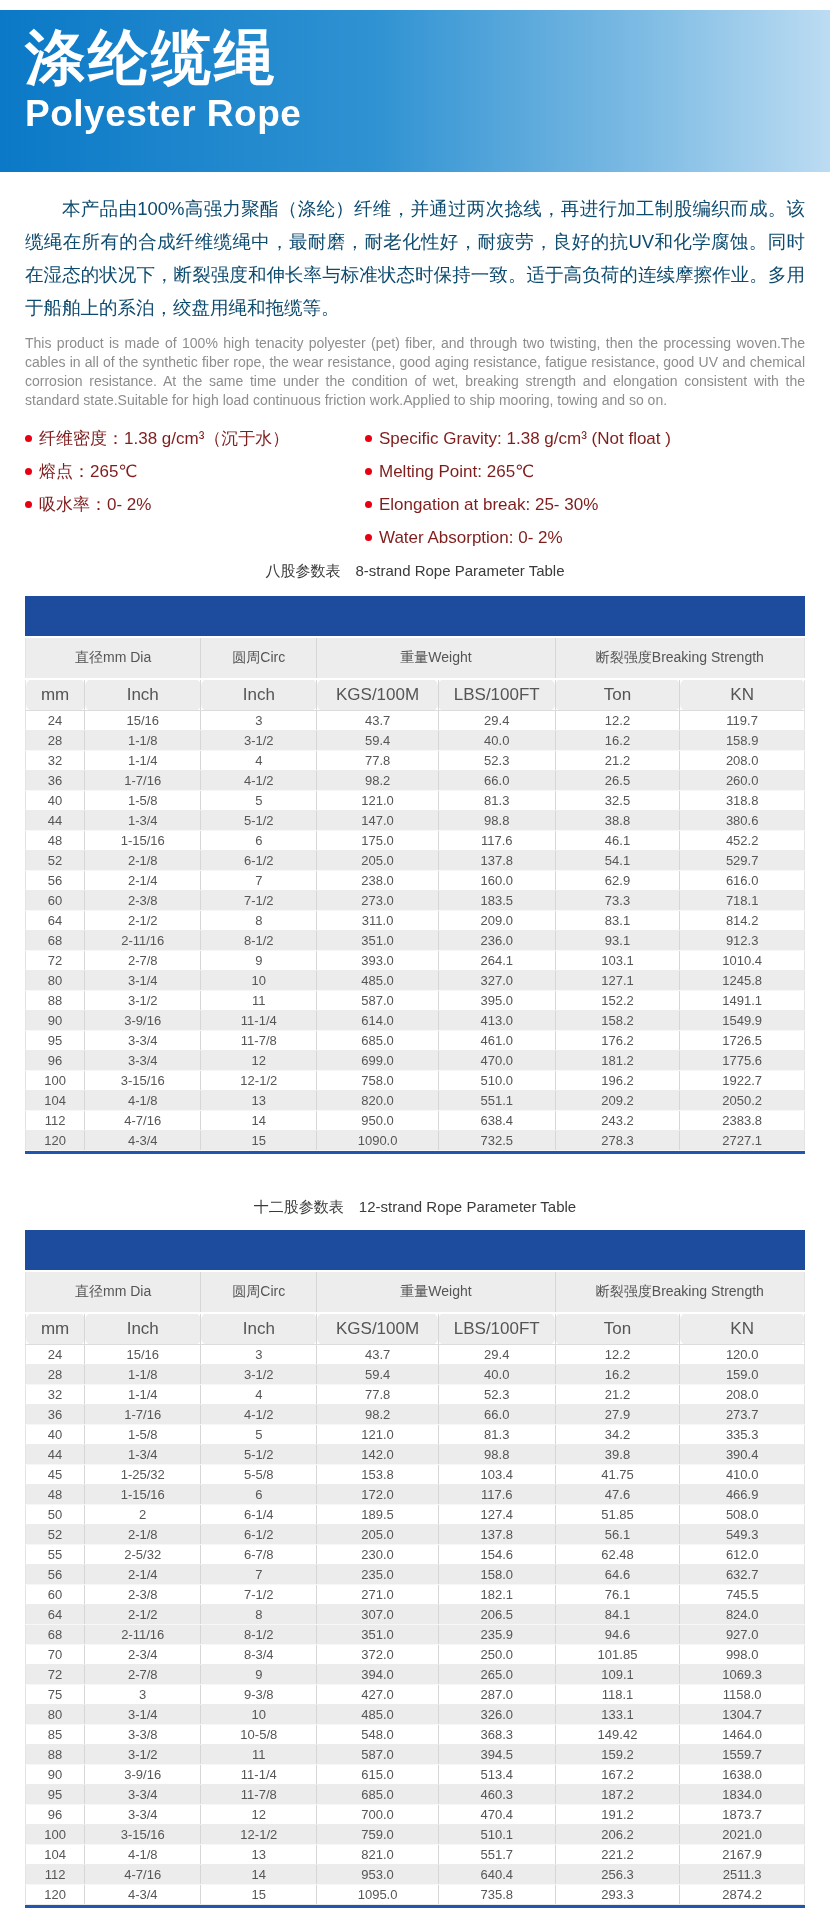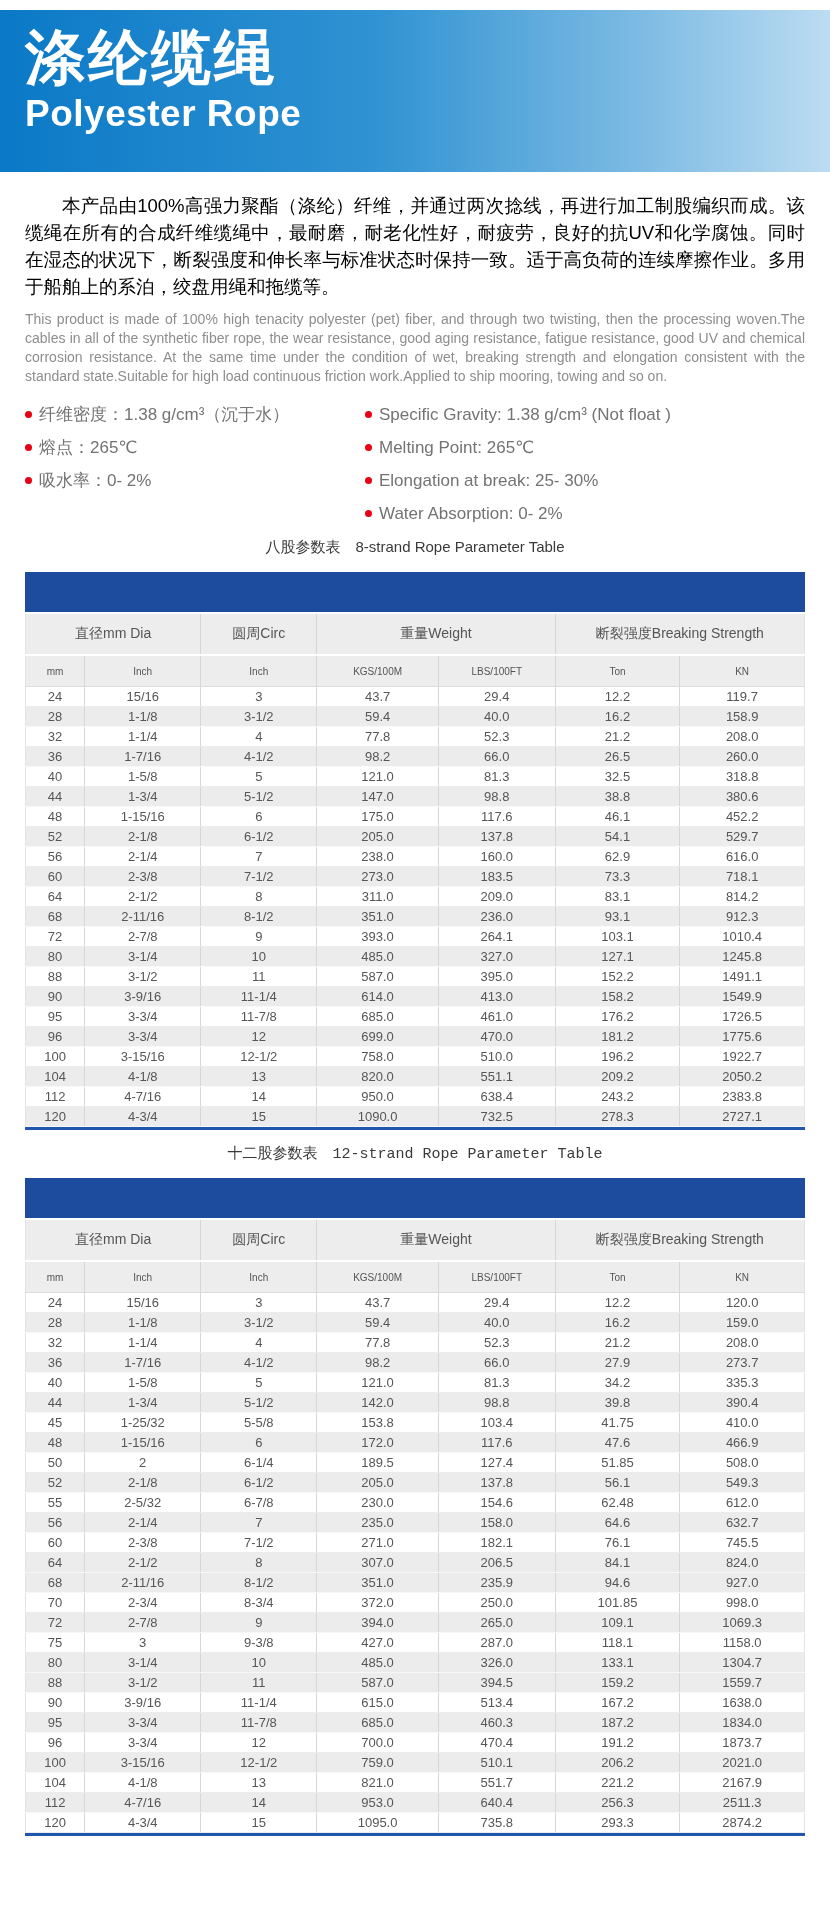--- a/index.html
+++ b/index.html
@@ -7,44 +7,44 @@
   .page{width:830px;height:1921px;background:#fff;overflow:hidden;position:relative;}
 
   
   .hero{margin-top:10px;height:162px;box-sizing:border-box;
         background:linear-gradient(90deg,#0b79c7 0%,#2f92d2 45%,#7fbce4 78%,#bcdcf2 100%);
         color:#fff;padding:16px 0 0 25px;}
   .hero h1{margin:0;font-size:60px;line-height:64px;font-weight:bold;letter-spacing:3px;}
   .hero h2{margin:4px 0 0;font-size:37px;line-height:40px;font-weight:bold;letter-spacing:0.5px;}
 
   
-  .intro-zh{margin:20px 25px 0;font-size:18.5px;line-height:27px;color:#000000;
+  .intro-zh{margin:20px 25px 0;font-size:18.5px;line-height:33px;color:#0c4a6e;
             text-indent:2em;text-align:justify;}
   .intro-en{margin:10px 25px 0;font-size:14px;line-height:19px;color:#8d8d8d;text-align:justify;}
 
   
   .specs{display:flex;margin:12px 25px 0;}
   .spec-col{list-style:none;margin:0;padding:0;}
   .spec-col.zh{width:340px;flex:0 0 340px;}
-  .spec-col li{font-size:17px;line-height:33px;color:#737373;white-space:nowrap;}
+  .spec-col li{font-size:17px;line-height:33px;color:#7f1d1d;white-space:nowrap;}
   .dot{display:inline-block;width:7px;height:7px;border-radius:50%;
        background:#e60012;margin-right:7px;vertical-align:2px;}
 
   
   .tbl-title{text-align:center;font-size:15px;color:#3a3a3a;height:18px;line-height:18px;}
   .t1-title{margin-top:8px;}
-  .t2-title{margin-top:16px;font-family:Liberation Mono, monospace;}
+  .t2-title{margin-top:44px;}
   .tbl-wrap{margin:16px 25px 0;border-bottom:3px solid #2055b0;}
   .t2-wrap{margin-top:14px;}
   .tbl-topbar{height:40px;background:#1d4c9f;margin-bottom:2px;}
   table{width:100%;border-collapse:collapse;table-layout:fixed;}
   th,td{text-align:center;font-weight:normal;padding:0;}
   th{background:#ededed;color:#555;}
   th.group{height:40px;font-size:14px;border-bottom:2px solid #ffffff;}
-  th.colhead{height:30px;font-size:10px;border-bottom:1px solid #dcdcdc;}
+  th.colhead{height:30px;font-size:17px;border-bottom:1px solid #dcdcdc;border-radius:7px;}
   td{height:19px;font-size:13px;color:#565656;border-bottom:1px solid #ececec;background:#fff;}
   tr.alt td{background:#ececec;border-bottom:1px solid #f7f7f7;}
   th:not(:last-child),td:not(:last-child){border-right:1px solid #d6d6d6;}
   table{border-left:1px solid #e3e3e3;border-right:1px solid #e3e3e3;}
 </style>
 </head>
 <body>
 
 <div class="page">
 
@@ -501,20 +501,29 @@
             </tr>
             <tr class="alt">
               <td>80</td>
               <td>3-1/4</td>
               <td>10</td>
               <td>485.0</td>
               <td>326.0</td>
               <td>133.1</td>
               <td>1304.7</td>
             </tr>
+            <tr>
+              <td>85</td>
+              <td>3-3/8</td>
+              <td>10-5/8</td>
+              <td>548.0</td>
+              <td>368.3</td>
+              <td>149.42</td>
+              <td>1464.0</td>
+            </tr>
             <tr class="alt">
               <td>88</td>
               <td>3-1/2</td>
               <td>11</td>
               <td>587.0</td>
               <td>394.5</td>
               <td>159.2</td>
               <td>1559.7</td>
             </tr>
             <tr>

